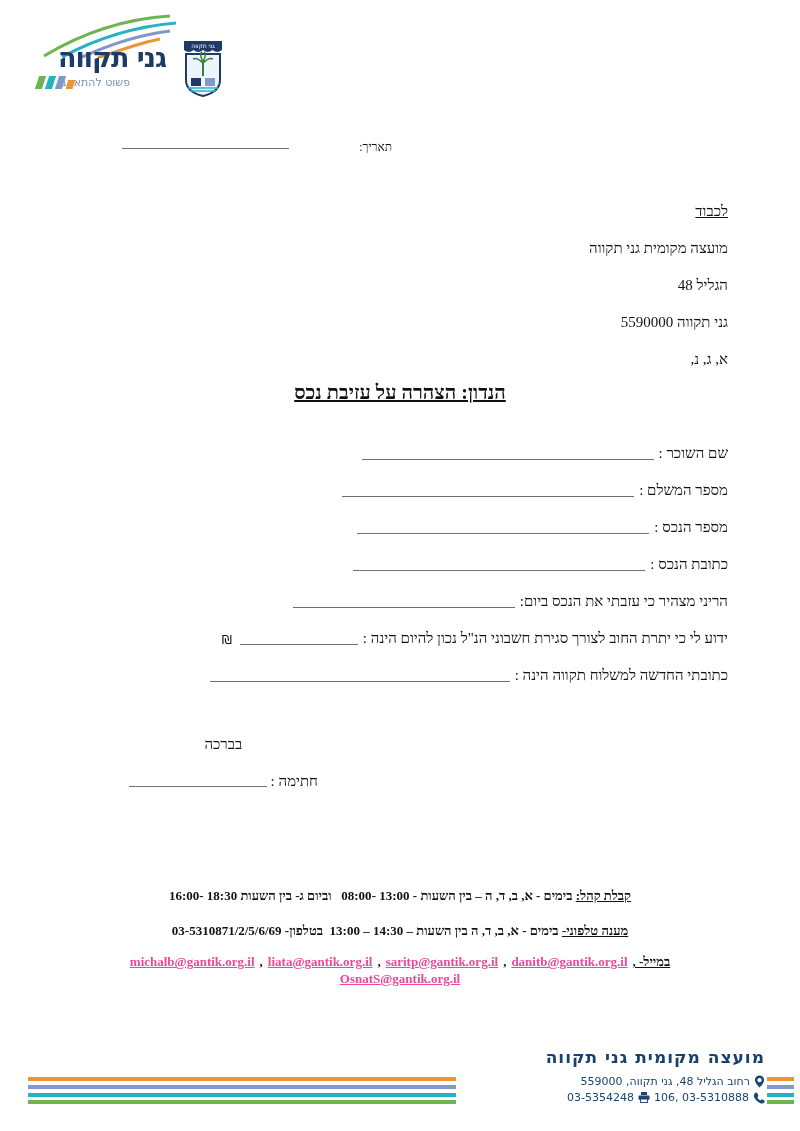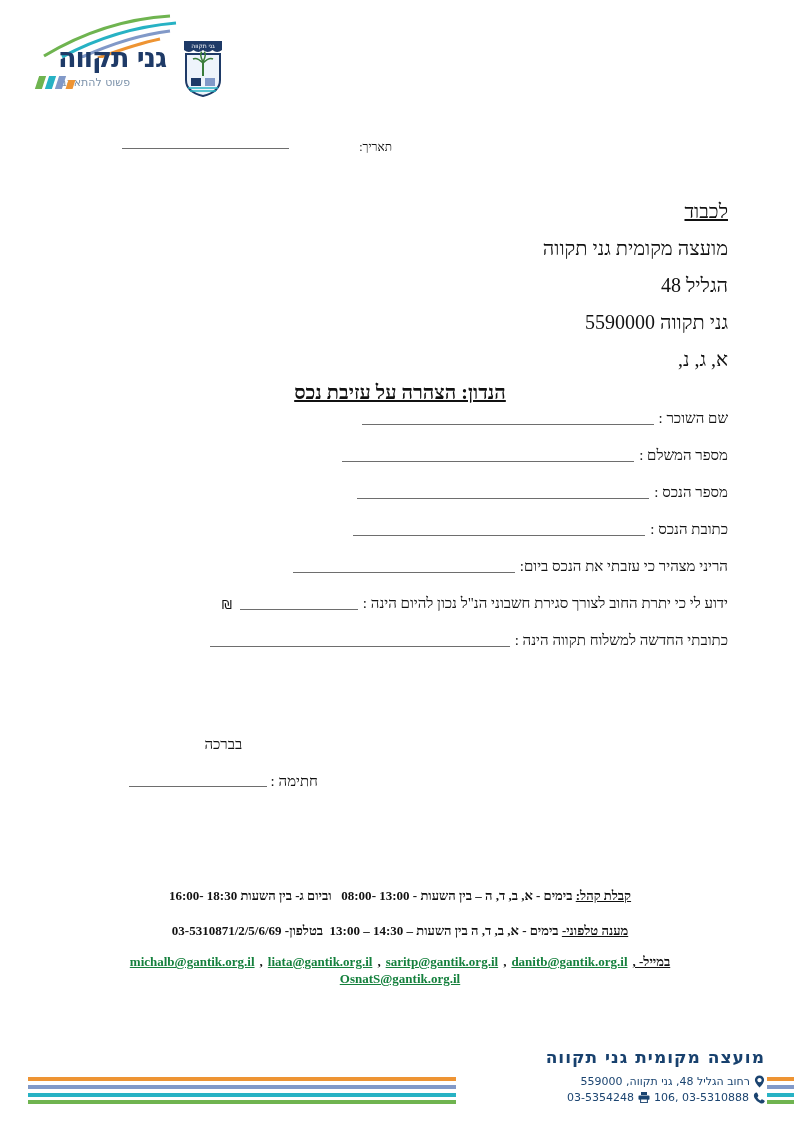--- a/index.html
+++ b/index.html
@@ -17,46 +17,46 @@
   .bars{position:absolute;right:132px;top:66px;display:flex;gap:3px;direction:ltr;}
   .bars i{display:block;width:7px;height:13px;transform:skewX(-18deg);}
   .swoosh{position:absolute;right:18px;top:2px;}
   .emblem{position:absolute;right:-18px;top:30px;}
 
   
   .date-row{top:140px;right:408px;display:flex;align-items:center;font-size:12px;}
   .uline{display:inline-block;border-bottom:1.2px solid #6e6e6e;height:4px;margin-bottom:3px;}
   .date-row .uline{width:167px;margin-right:70px;}
 
-  .recipient{top:196px;right:72px;text-align:right;font-size:20px;}
+  .recipient{top:196px;right:72px;text-align:right;font-size:15px;}
   .recipient div{height:37px;line-height:30px;}
   .salute{text-decoration:underline;}
 
   .subject{top:381px;left:40px;right:40px;text-align:center;font-weight:bold;font-size:20px;
            text-decoration:underline;}
 
-  .fields{top:391px;right:72px;left:50px;}
+  .fields{top:426px;right:72px;left:50px;}
   .frow{height:37px;display:flex;align-items:flex-end;font-size:15px;line-height:19px;}
   .frow .lbl{white-space:nowrap;}
   .frow .uline{margin-right:5px;}
   .suffix{margin-right:8px;font-family:"DejaVu Sans",sans-serif;font-size:13px;margin-bottom:-1px;}
 
   .closing{top:716px;right:482px;text-align:right;font-size:15px;}
   .crow{height:37px;display:flex;align-items:flex-end;justify-content:center;}
   .crow .uline{margin-right:4px;}
 
   
   .hours{left:0;right:0;text-align:center;font-size:13px;font-weight:bold;}
   .hours .hlabel{text-decoration:underline;}
   .h1{top:888px;} .h2{top:923px;}
 
   .mailline{top:954px;left:0;right:0;display:flex;justify-content:center;align-items:baseline;
             font-size:13px;font-weight:bold;gap:5px;}
   .maillabel{text-decoration:underline;}
-  .email{direction:ltr;unicode-bidi:isolate;color:#15803d;text-decoration:underline;cursor:pointer;}
+  .email{direction:ltr;unicode-bidi:isolate;color:#ec4899;text-decoration:underline;cursor:pointer;}
   .mail2{top:971px;left:0;right:0;text-align:center;font-size:13px;font-weight:bold;}
 
   
   .m-title{top:1047px;right:35px;font-family:"DejaVu Sans","Liberation Sans",sans-serif;
            font-weight:bold;font-size:17px;color:#18416e;letter-spacing:1px;}
   .m-line{right:35px;font-family:"DejaVu Sans","Liberation Sans",sans-serif;font-size:11px;
           color:#1b4470;display:flex;align-items:center;gap:4px;direction:rtl;}
   .m-address{top:1075px;text-align:right;} .m-phone{top:1091px;}
   .num{direction:rtl;unicode-bidi:plaintext;}
   .stripes i{position:absolute;height:4px;display:block;}

